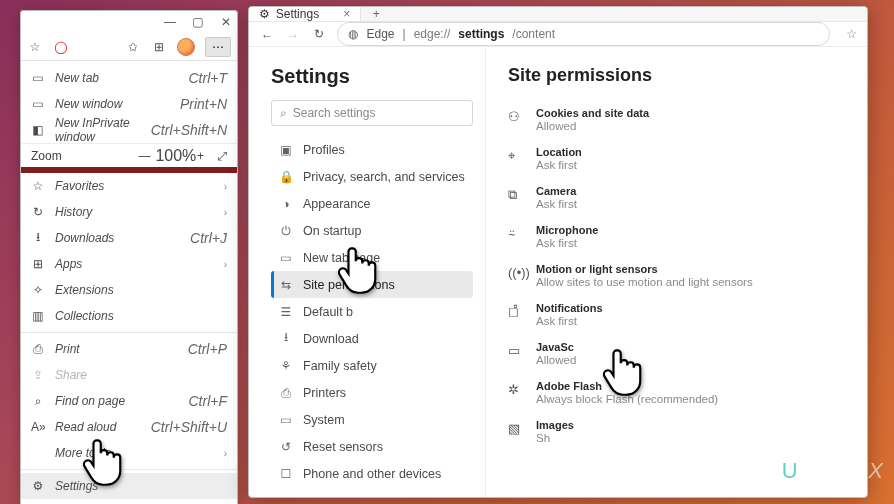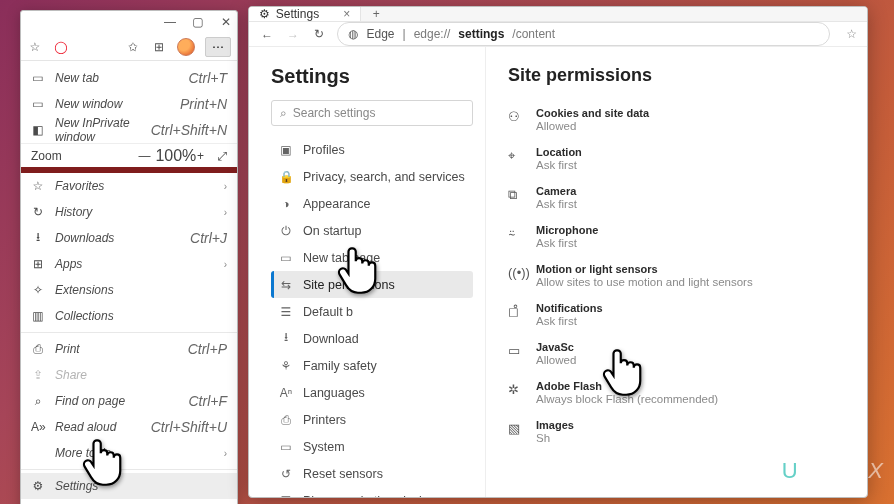--- a/index.html
+++ b/index.html
@@ -338,24 +338,20 @@
           </div>
           <div class="nav-item">
             <span class="ni-icon">⭳</span>
             <span>Download</span>
           </div>
           <div class="nav-item">
             <span class="ni-icon">⚘</span>
             <span>Family safety</span>
           </div>
           <div class="nav-item">
-            <span class="ni-icon">Aⁿ</span>
-            <span>Languages</span>
-          </div>
-          <div class="nav-item">
             <span class="ni-icon">⎙</span>
             <span>Printers</span>
           </div>
           <div class="nav-item">
             <span class="ni-icon">▭</span>
             <span>System</span>
           </div>
           <div class="nav-item">
             <span class="ni-icon">↺</span>
             <span>Reset sensors</span>

